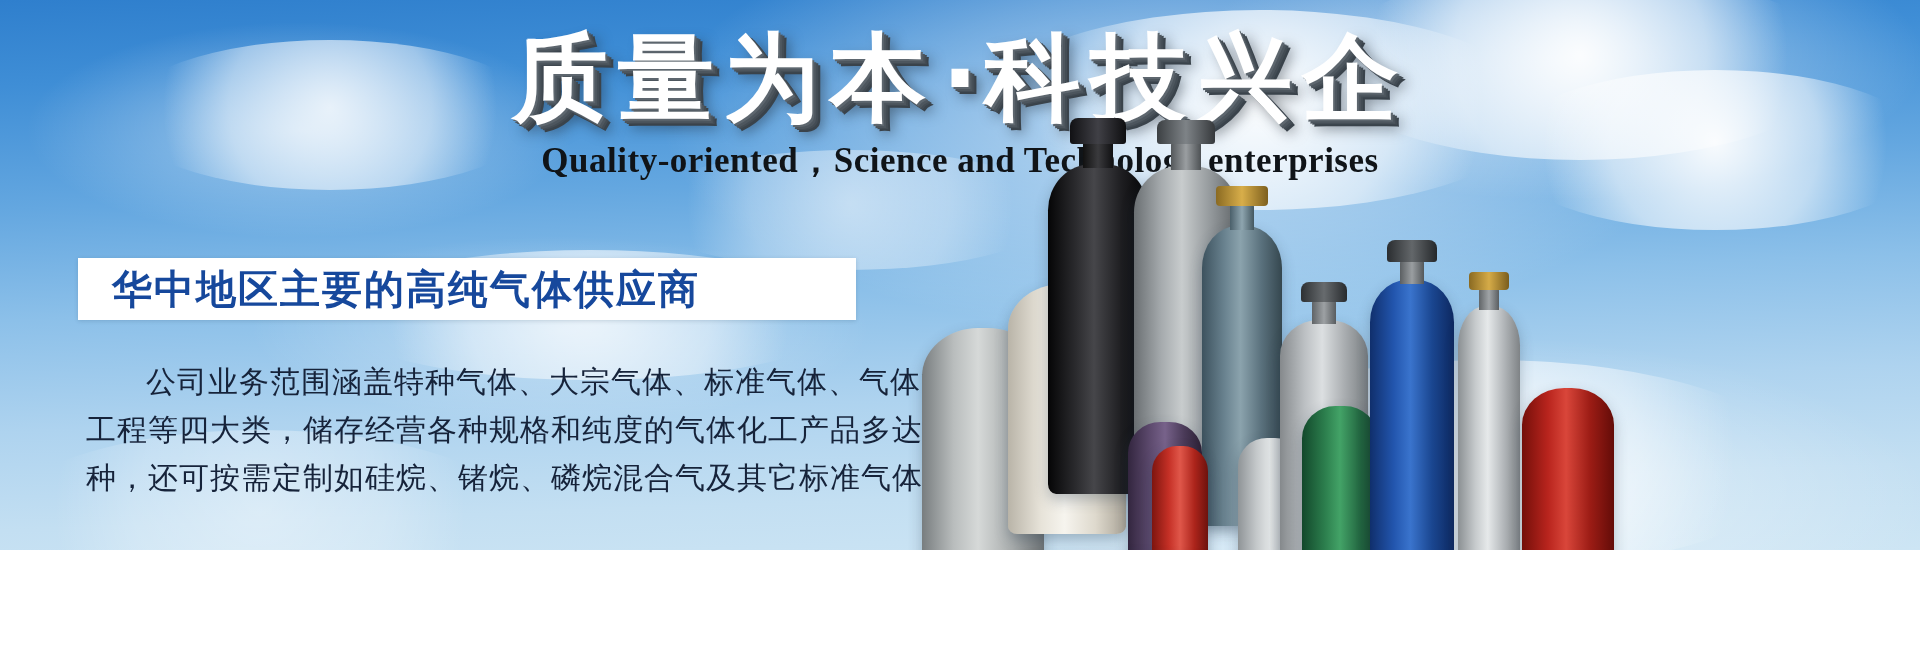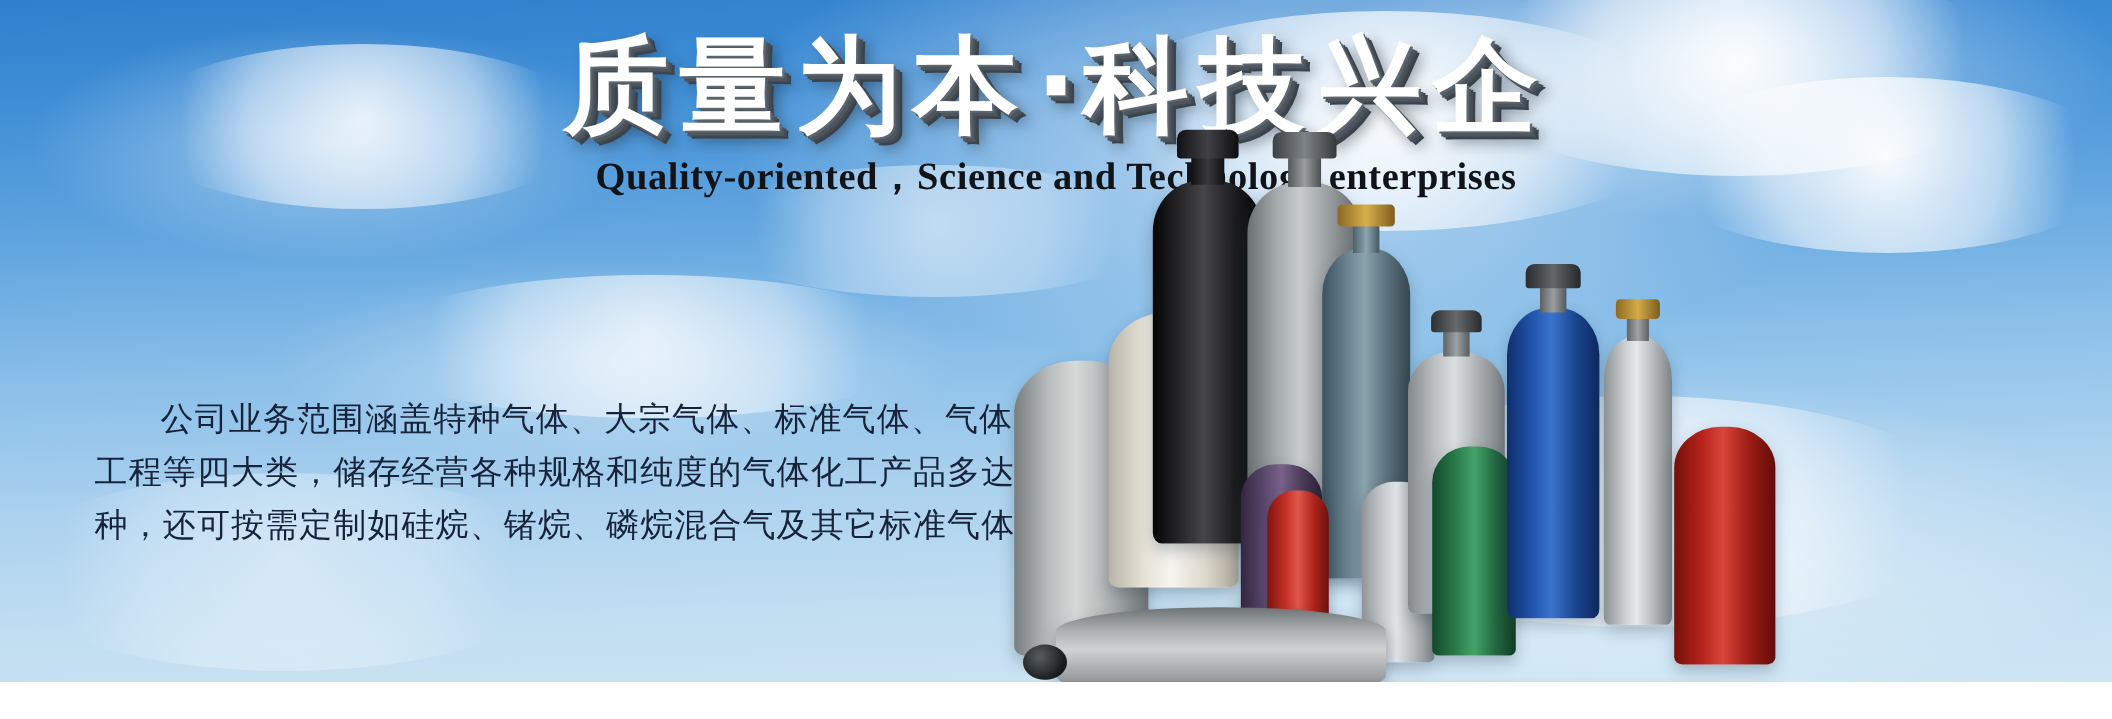--- a/index.html
+++ b/index.html
@@ -3,21 +3,21 @@
 <meta charset="utf-8">
 <style>
   * { box-sizing: border-box; margin: 0; padding: 0; }
   html, body {
     width: 1920px; height: 654px;
     overflow: hidden;
     font-family: "Liberation Sans", sans-serif;
   }
   #banner {
     position: relative;
-    width: 1920px; height: 620px;
+    width: 1920px; height: 550px;
     overflow: hidden;
     background:
       radial-gradient(ellipse 720px 300px at 1180px 120px, rgba(255,255,255,0.62) 0%, rgba(255,255,255,0.28) 42%, rgba(255,255,255,0) 72%),
       radial-gradient(ellipse 520px 200px at 1560px 60px, rgba(255,255,255,0.55) 0%, rgba(255,255,255,0) 70%),
       radial-gradient(ellipse 380px 150px at 300px 130px, rgba(255,255,255,0.45) 0%, rgba(255,255,255,0) 72%),
       radial-gradient(ellipse 430px 130px at 560px 330px, rgba(255,255,255,0.40) 0%, rgba(255,255,255,0) 72%),
       radial-gradient(ellipse 640px 220px at 1450px 500px, rgba(255,255,255,0.50) 0%, rgba(255,255,255,0) 75%),
       linear-gradient(178deg, #2f7fcd 0%, #3f8ed6 14%, #64a7e0 34%, #8cc0e9 52%, #aed3ef 70%, #c3dff2 86%, #cde5f4 100%);
   }
   
@@ -157,20 +157,23 @@
   <div class="cloud c6"></div>
   <div class="cloud c7"></div>
   <div class="cloud c8"></div>
 
   <div id="headline">
     <span>质量为本</span><span class="dot">·</span><span>科技兴企</span>
   </div>
 
   <div id="subtitle">Quality-oriented，Science and Technology enterprises</div>
 
+  <div id="tagline-box">
+    <div id="tagline-text">华中地区主要的高纯气体供应商</div>
+  </div>
 
   <div id="body-copy">
     <div class="line first">公司业务范围涵盖特种气体、大宗气体、标准气体、气体管道</div>
     <div class="line">工程等四大类，储存经营各种规格和纯度的气体化工产品多达上百</div>
     <div class="line">种，还可按需定制如硅烷、锗烷、磷烷混合气及其它标准气体。</div>
   </div>
 
   <div id="cylinders">
 
     <div class="cyl" style="left:22px;width:122px;height:268px;bottom:58px;

